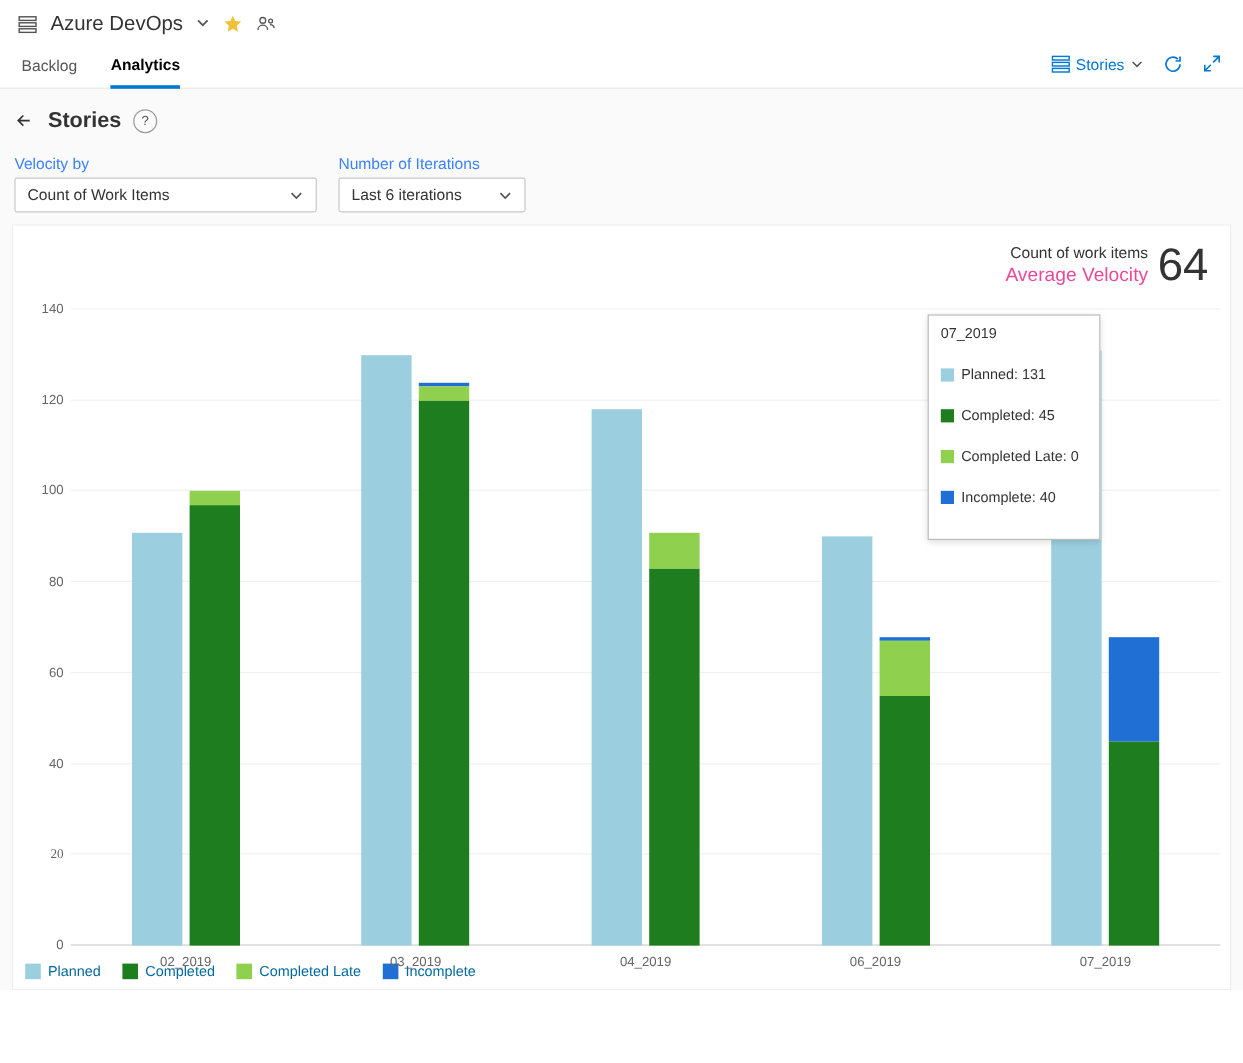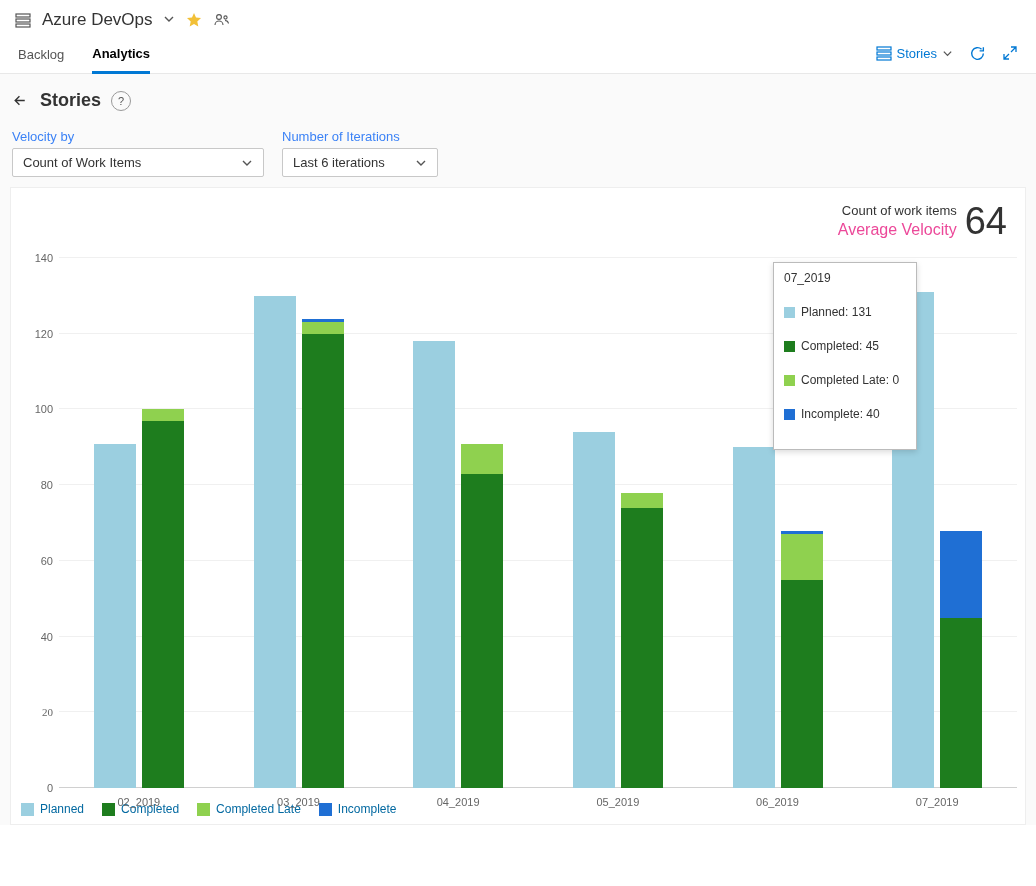--- a/index.html
+++ b/index.html
@@ -188,29 +188,20 @@
           <div class="grp">
             <div class="bar" style="height: 84.2857%; background: rgb(155, 207, 224);"></div>
             <div class="bar stack" style="height: 65%;">
               <div style="height: 91.2088%; background: rgb(30, 125, 30);"></div>
               <div style="height: 8.79121%; background: rgb(143, 209, 79);"></div>
               <div style="height: 0%; background: rgb(31, 111, 212);"></div>
             </div>
             <div class="xlab">04_2019</div>
           </div>
           <div class="grp">
-            <div class="bar" style="height: 67.1429%; background: rgb(155, 207, 224);"></div>
-            <div class="bar stack" style="height: 55.7143%;">
-              <div style="height: 94.8718%; background: rgb(30, 125, 30);"></div>
-              <div style="height: 5.12821%; background: rgb(143, 209, 79);"></div>
-              <div style="height: 0%; background: rgb(31, 111, 212);"></div>
-            </div>
-            <div class="xlab">05_2019</div>
-          </div>
-          <div class="grp">
             <div class="bar" style="height: 64.2857%; background: rgb(155, 207, 224);"></div>
             <div class="bar stack" style="height: 48.5714%;">
               <div style="height: 80.8824%; background: rgb(30, 125, 30);"></div>
               <div style="height: 17.6471%; background: rgb(143, 209, 79);"></div>
               <div style="height: 1.47059%; background: rgb(31, 111, 212);"></div>
             </div>
             <div class="xlab">06_2019</div>
           </div>
           <div class="grp">
             <div class="bar" style="height: 93.5714%; background: rgb(155, 207, 224);"></div>

